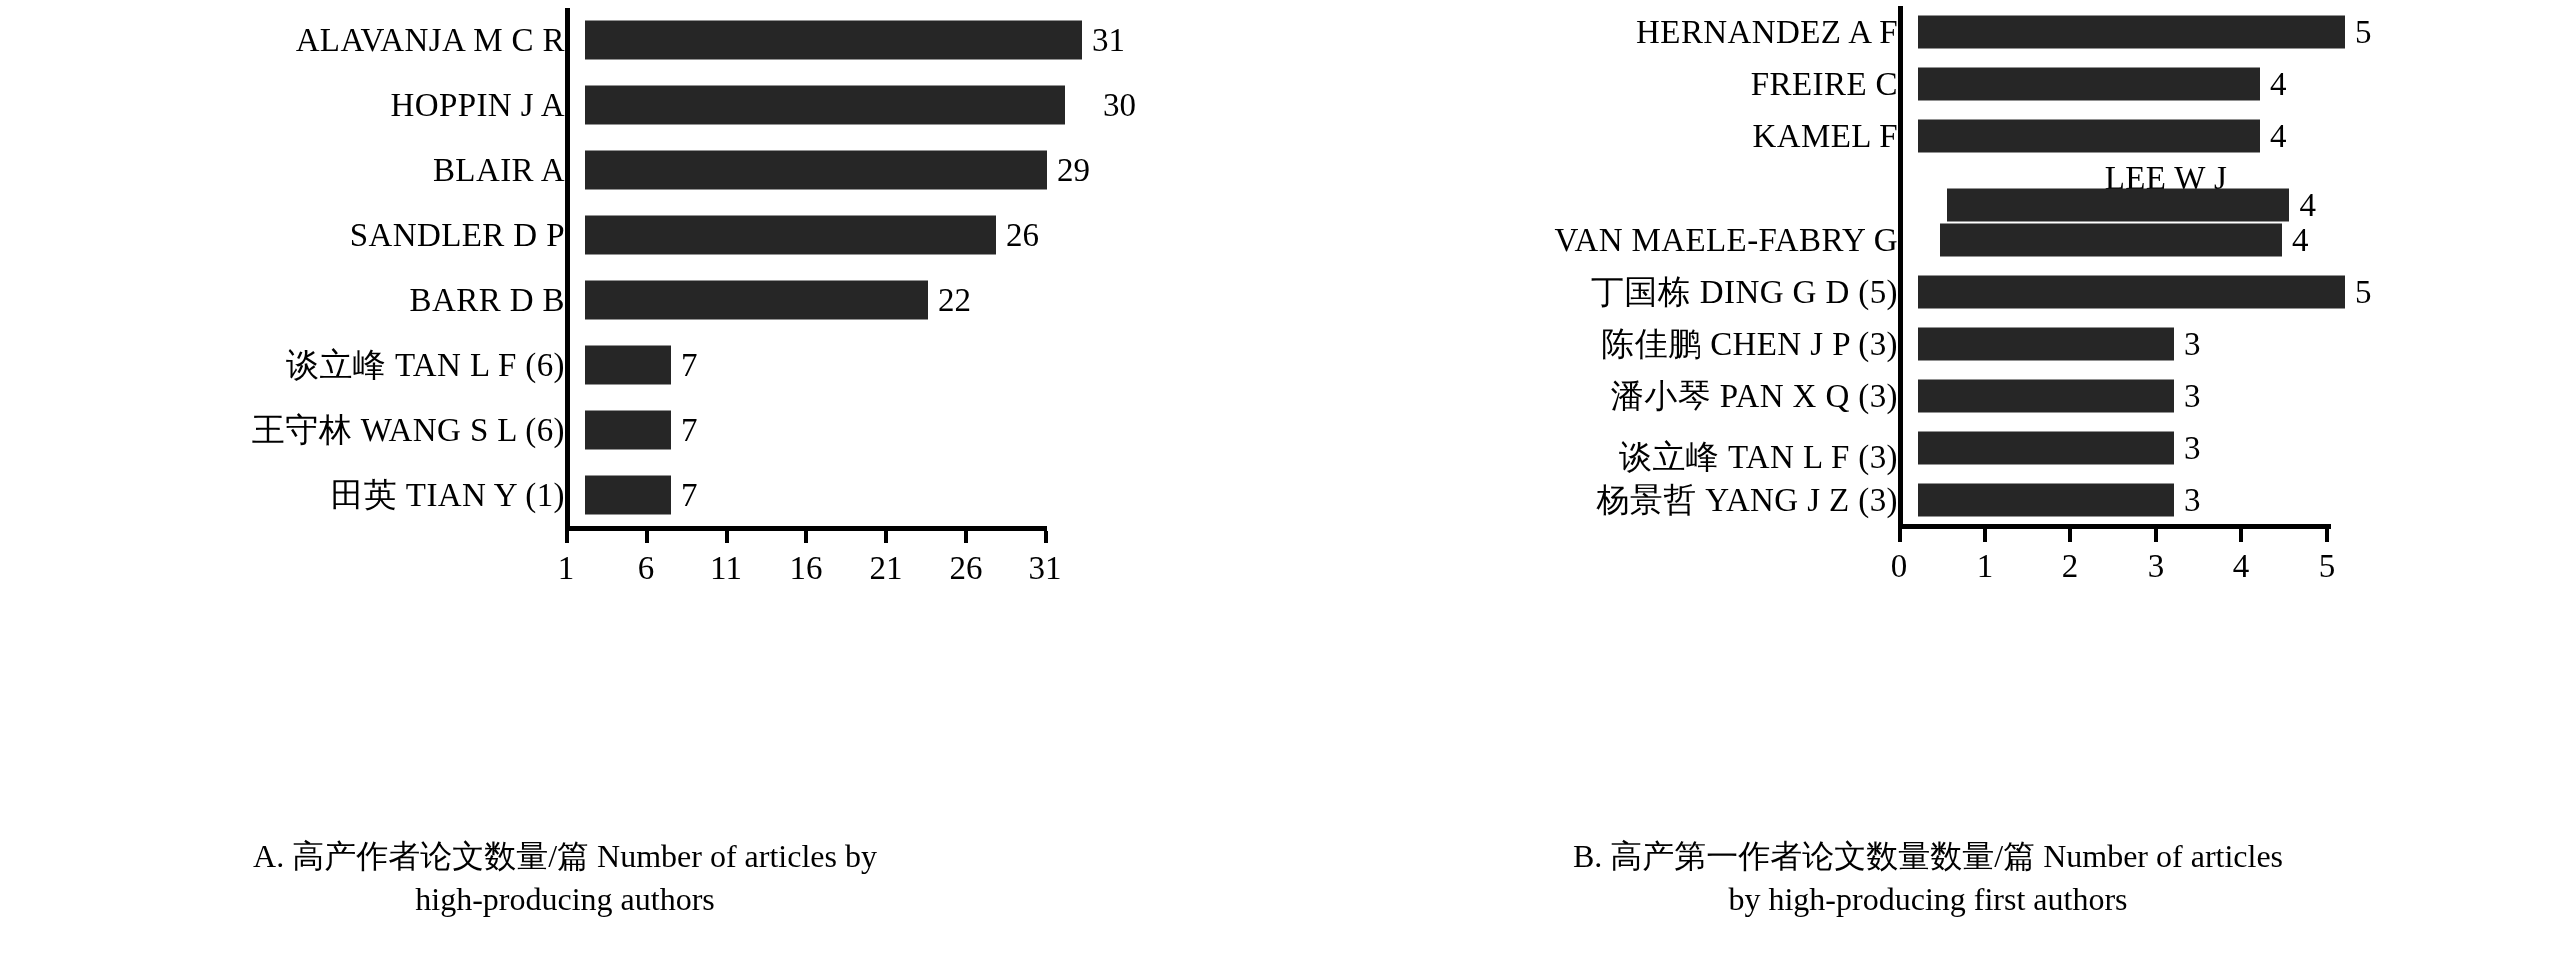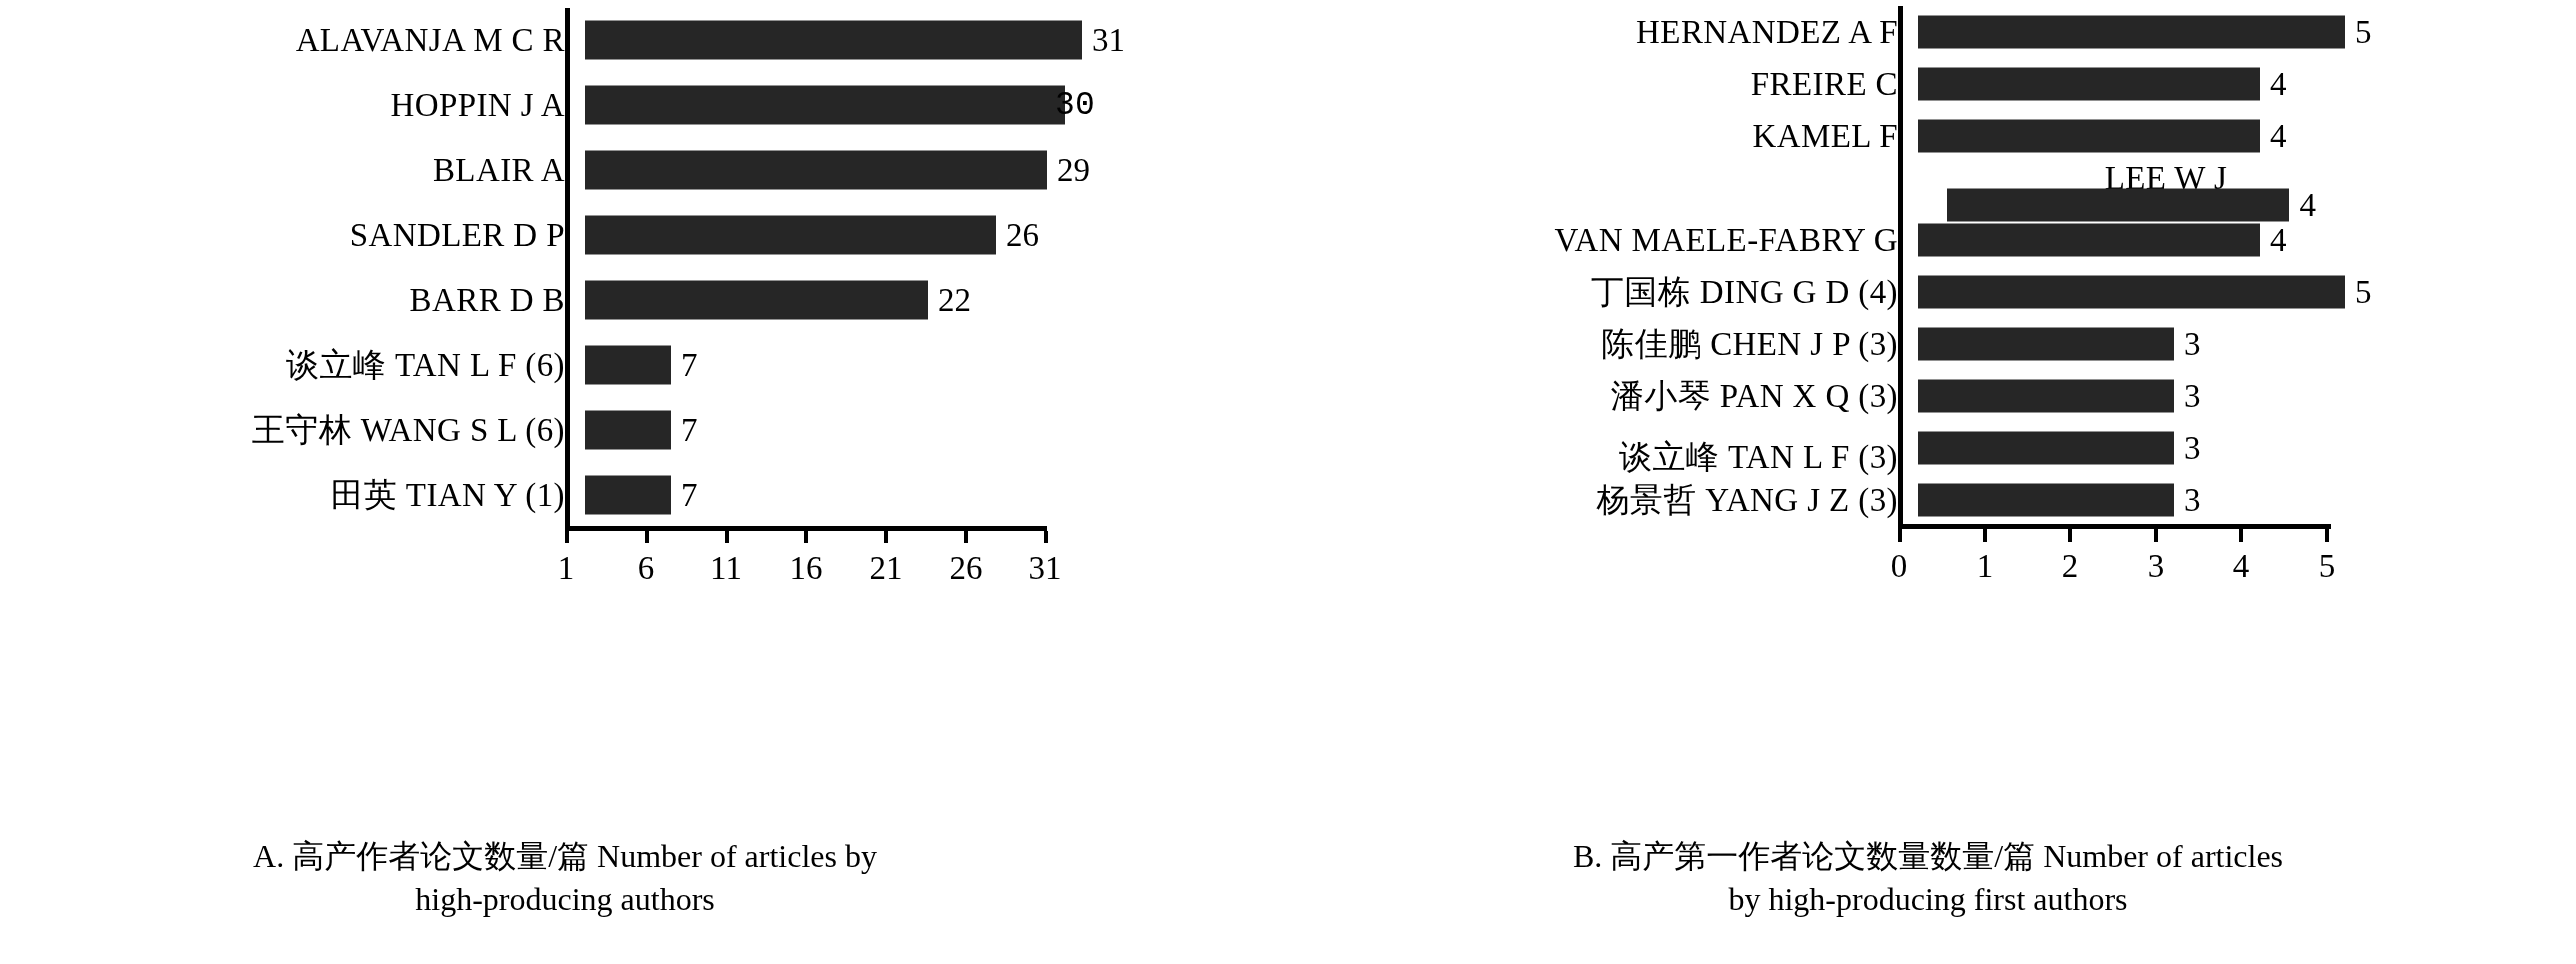--- a/index.html
+++ b/index.html
@@ -117,21 +117,21 @@
           <div class="bar-zone">
             <div class="bar" style="width:497px;"></div>
             <div class="bar-value" style="left:497px;">31</div>
           </div>
         </div>
 
         <div class="row">
           <div class="row-label" style="width:565px;">HOPPIN J A</div>
           <div class="bar-zone">
             <div class="bar" style="width:480px;"></div>
-            <div class="bar-value" style="left:460px;font-family:Liberation Mono, monospace;">30</div>
+            <div class="bar-value" style="left:508px;">30</div>
           </div>
         </div>
 
         <div class="row">
           <div class="row-label" style="width:565px;">BLAIR  A</div>
           <div class="bar-zone">
             <div class="bar" style="width:462px;"></div>
             <div class="bar-value" style="left:462px;">29</div>
           </div>
         </div>
@@ -232,30 +232,30 @@
         </div>
 
         <div class="row" style="height:52px;flex-direction:column;">
           <div class="row-label" style="width:580px;">LEE W J</div>
           <div class="bar-zone" style="height:52px;">
             <div class="bar" style="width:342px; height:33px;"></div>
             <div class="bar-value" style="left:342px;">4</div>
           </div>
         </div>
 
-        <div class="row" style="height:52px;">
+        <div class="row" style="height:52px;gap:22px;">
           <div class="row-label" style="width:580px;">VAN MAELE-FABRY G</div>
           <div class="bar-zone" style="height:52px;">
             <div class="bar" style="width:342px; height:33px;"></div>
             <div class="bar-value" style="left:342px;">4</div>
           </div>
         </div>
 
         <div class="row" style="height:52px;">
-          <div class="row-label" style="width:580px;">丁国栋 DING G D (4)</div>
+          <div class="row-label" style="width:580px;">丁国栋 DING G D (5)</div>
           <div class="bar-zone" style="height:52px;">
             <div class="bar" style="width:427px; height:33px;"></div>
             <div class="bar-value" style="left:427px;">5</div>
           </div>
         </div>
 
         <div class="row" style="height:52px;">
           <div class="row-label" style="width:580px;">陈佳鹏 CHEN J P (3)</div>
           <div class="bar-zone" style="height:52px;">
             <div class="bar" style="width:256px; height:33px;"></div>

